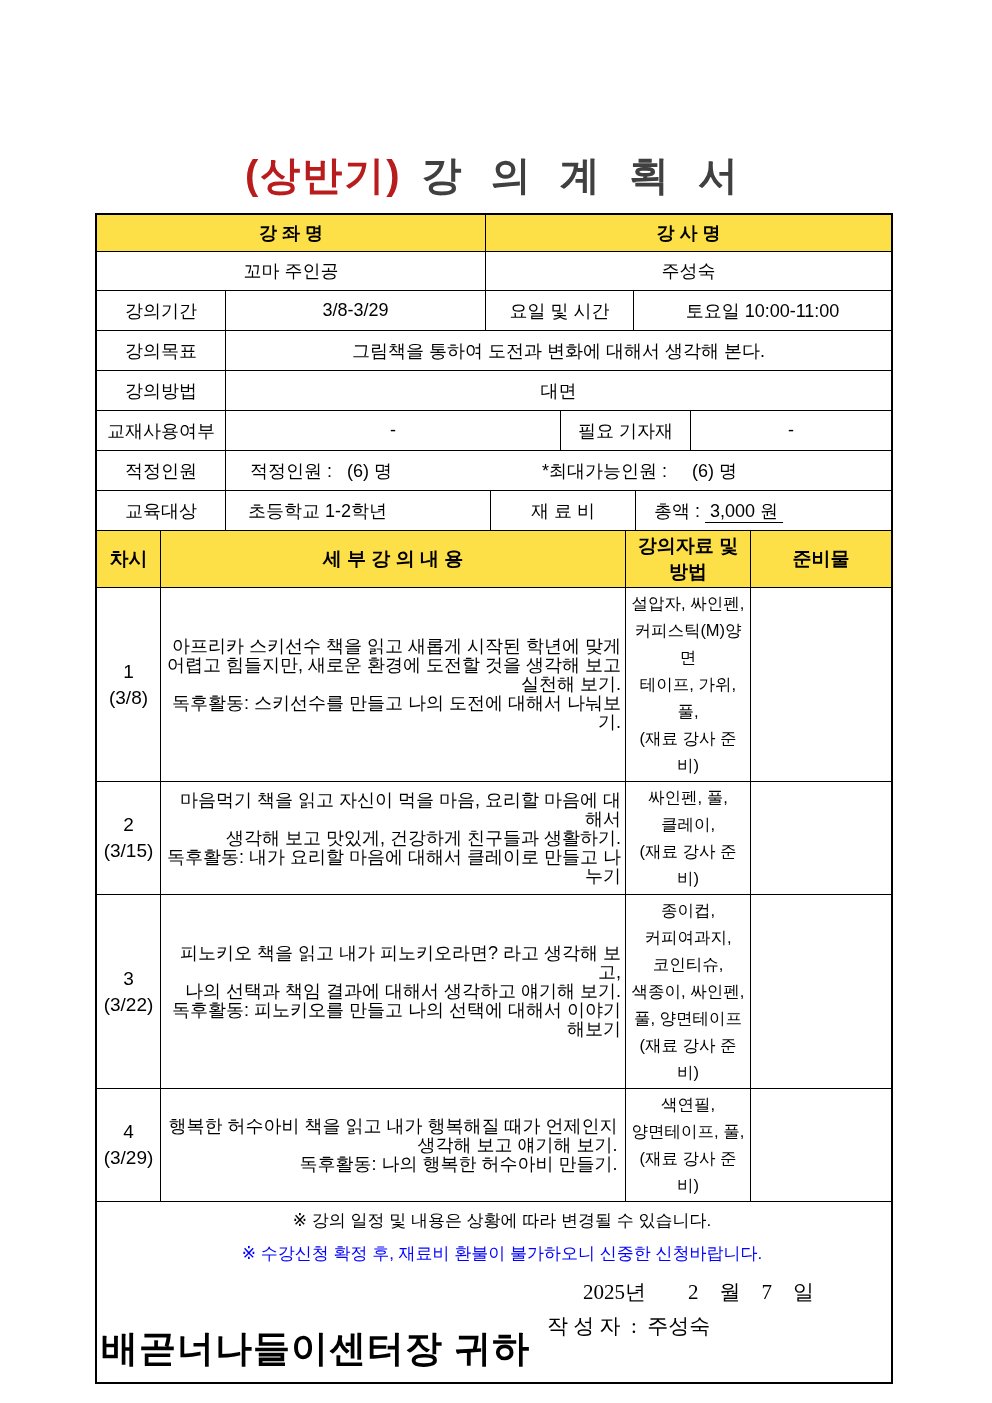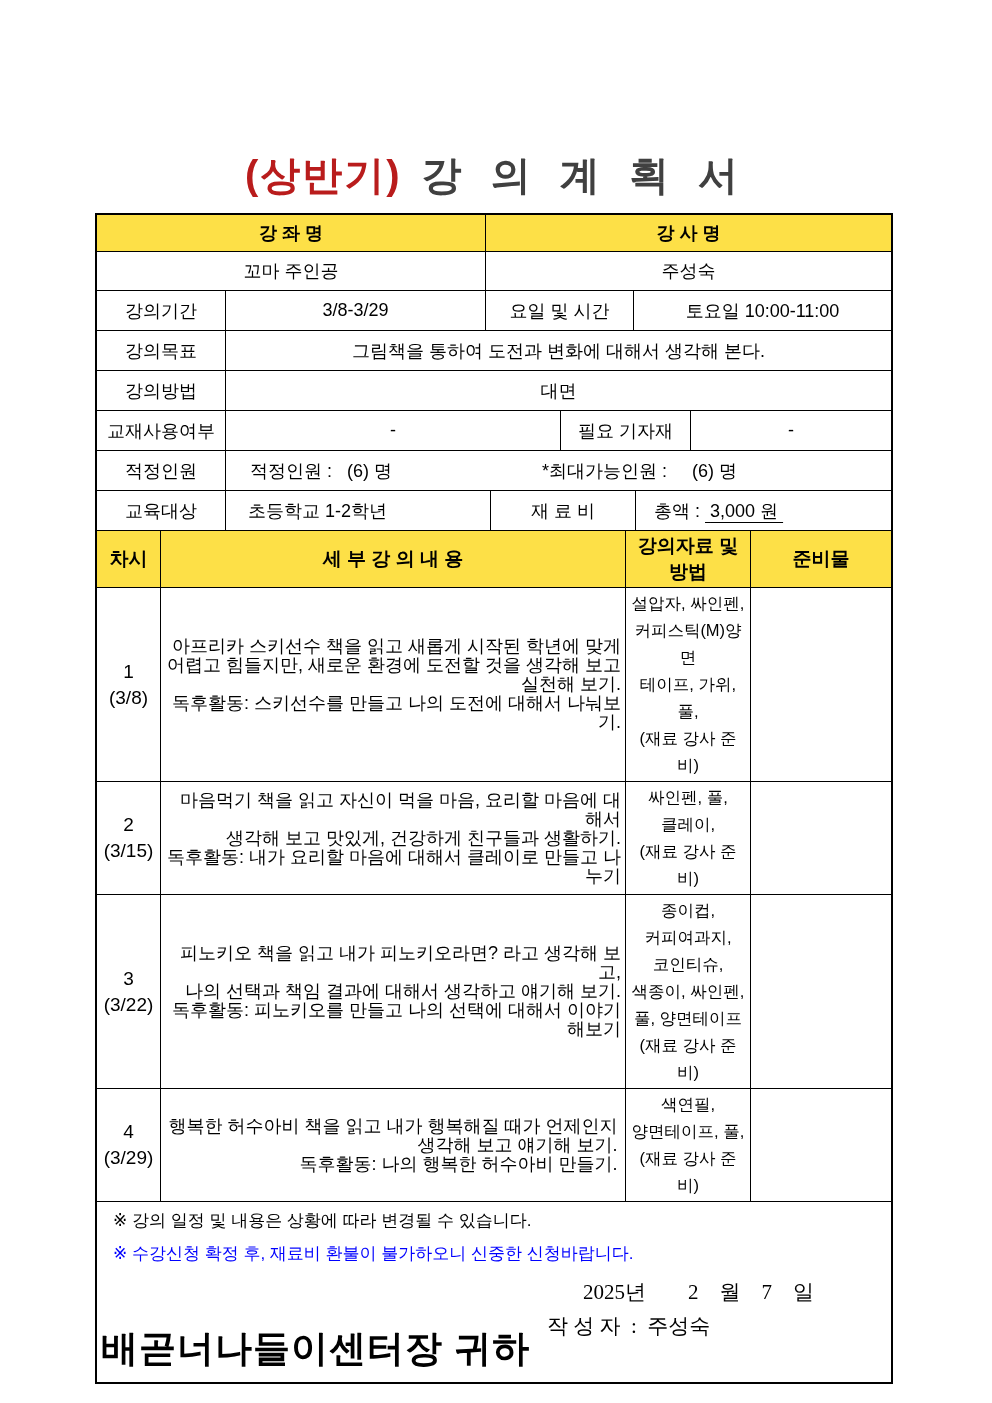--- a/index.html
+++ b/index.html
@@ -47,21 +47,21 @@
   .sched-mat { font-size:16.5px; line-height:27px; }
   .sess { font-size:19px; line-height:26px; }
 
   .cap-cell { justify-content:flex-start; padding-left:24px;gap:30px; }
   .cap-gap { margin-left:120px; }
   .fee-cell { justify-content:flex-start; padding-left:18px; }
   .fee-amount { text-decoration:underline; text-underline-offset:5px; }
 
   
   .bottom-cell { position:relative; display:block; min-height:180px; border-left:none;
-                 text-align:left; padding:8px 0 0 16px; }
+                 text-align:center; padding:8px 0 0 16px; }
   .note { font-size:17px; line-height:21px; white-space:pre-wrap; }
   .note-blue { color:#0000ff;margin-top:12px; }
   .date-line { position:absolute; left:478px; top:76px; font-family:"Liberation Serif","DejaVu Serif",serif;
                font-size:21px; white-space:pre-wrap;margin-left:8px; }
   .writer-line { position:absolute; left:450px; top:110px; font-family:"Liberation Serif","DejaVu Serif",serif;
                  font-size:21px; white-space:pre-wrap; }
   .recipient { position:absolute; left:4px; bottom:8px; font-size:37px; font-weight:bold; letter-spacing:1px; }
 </style>
 </head>
 <body>

